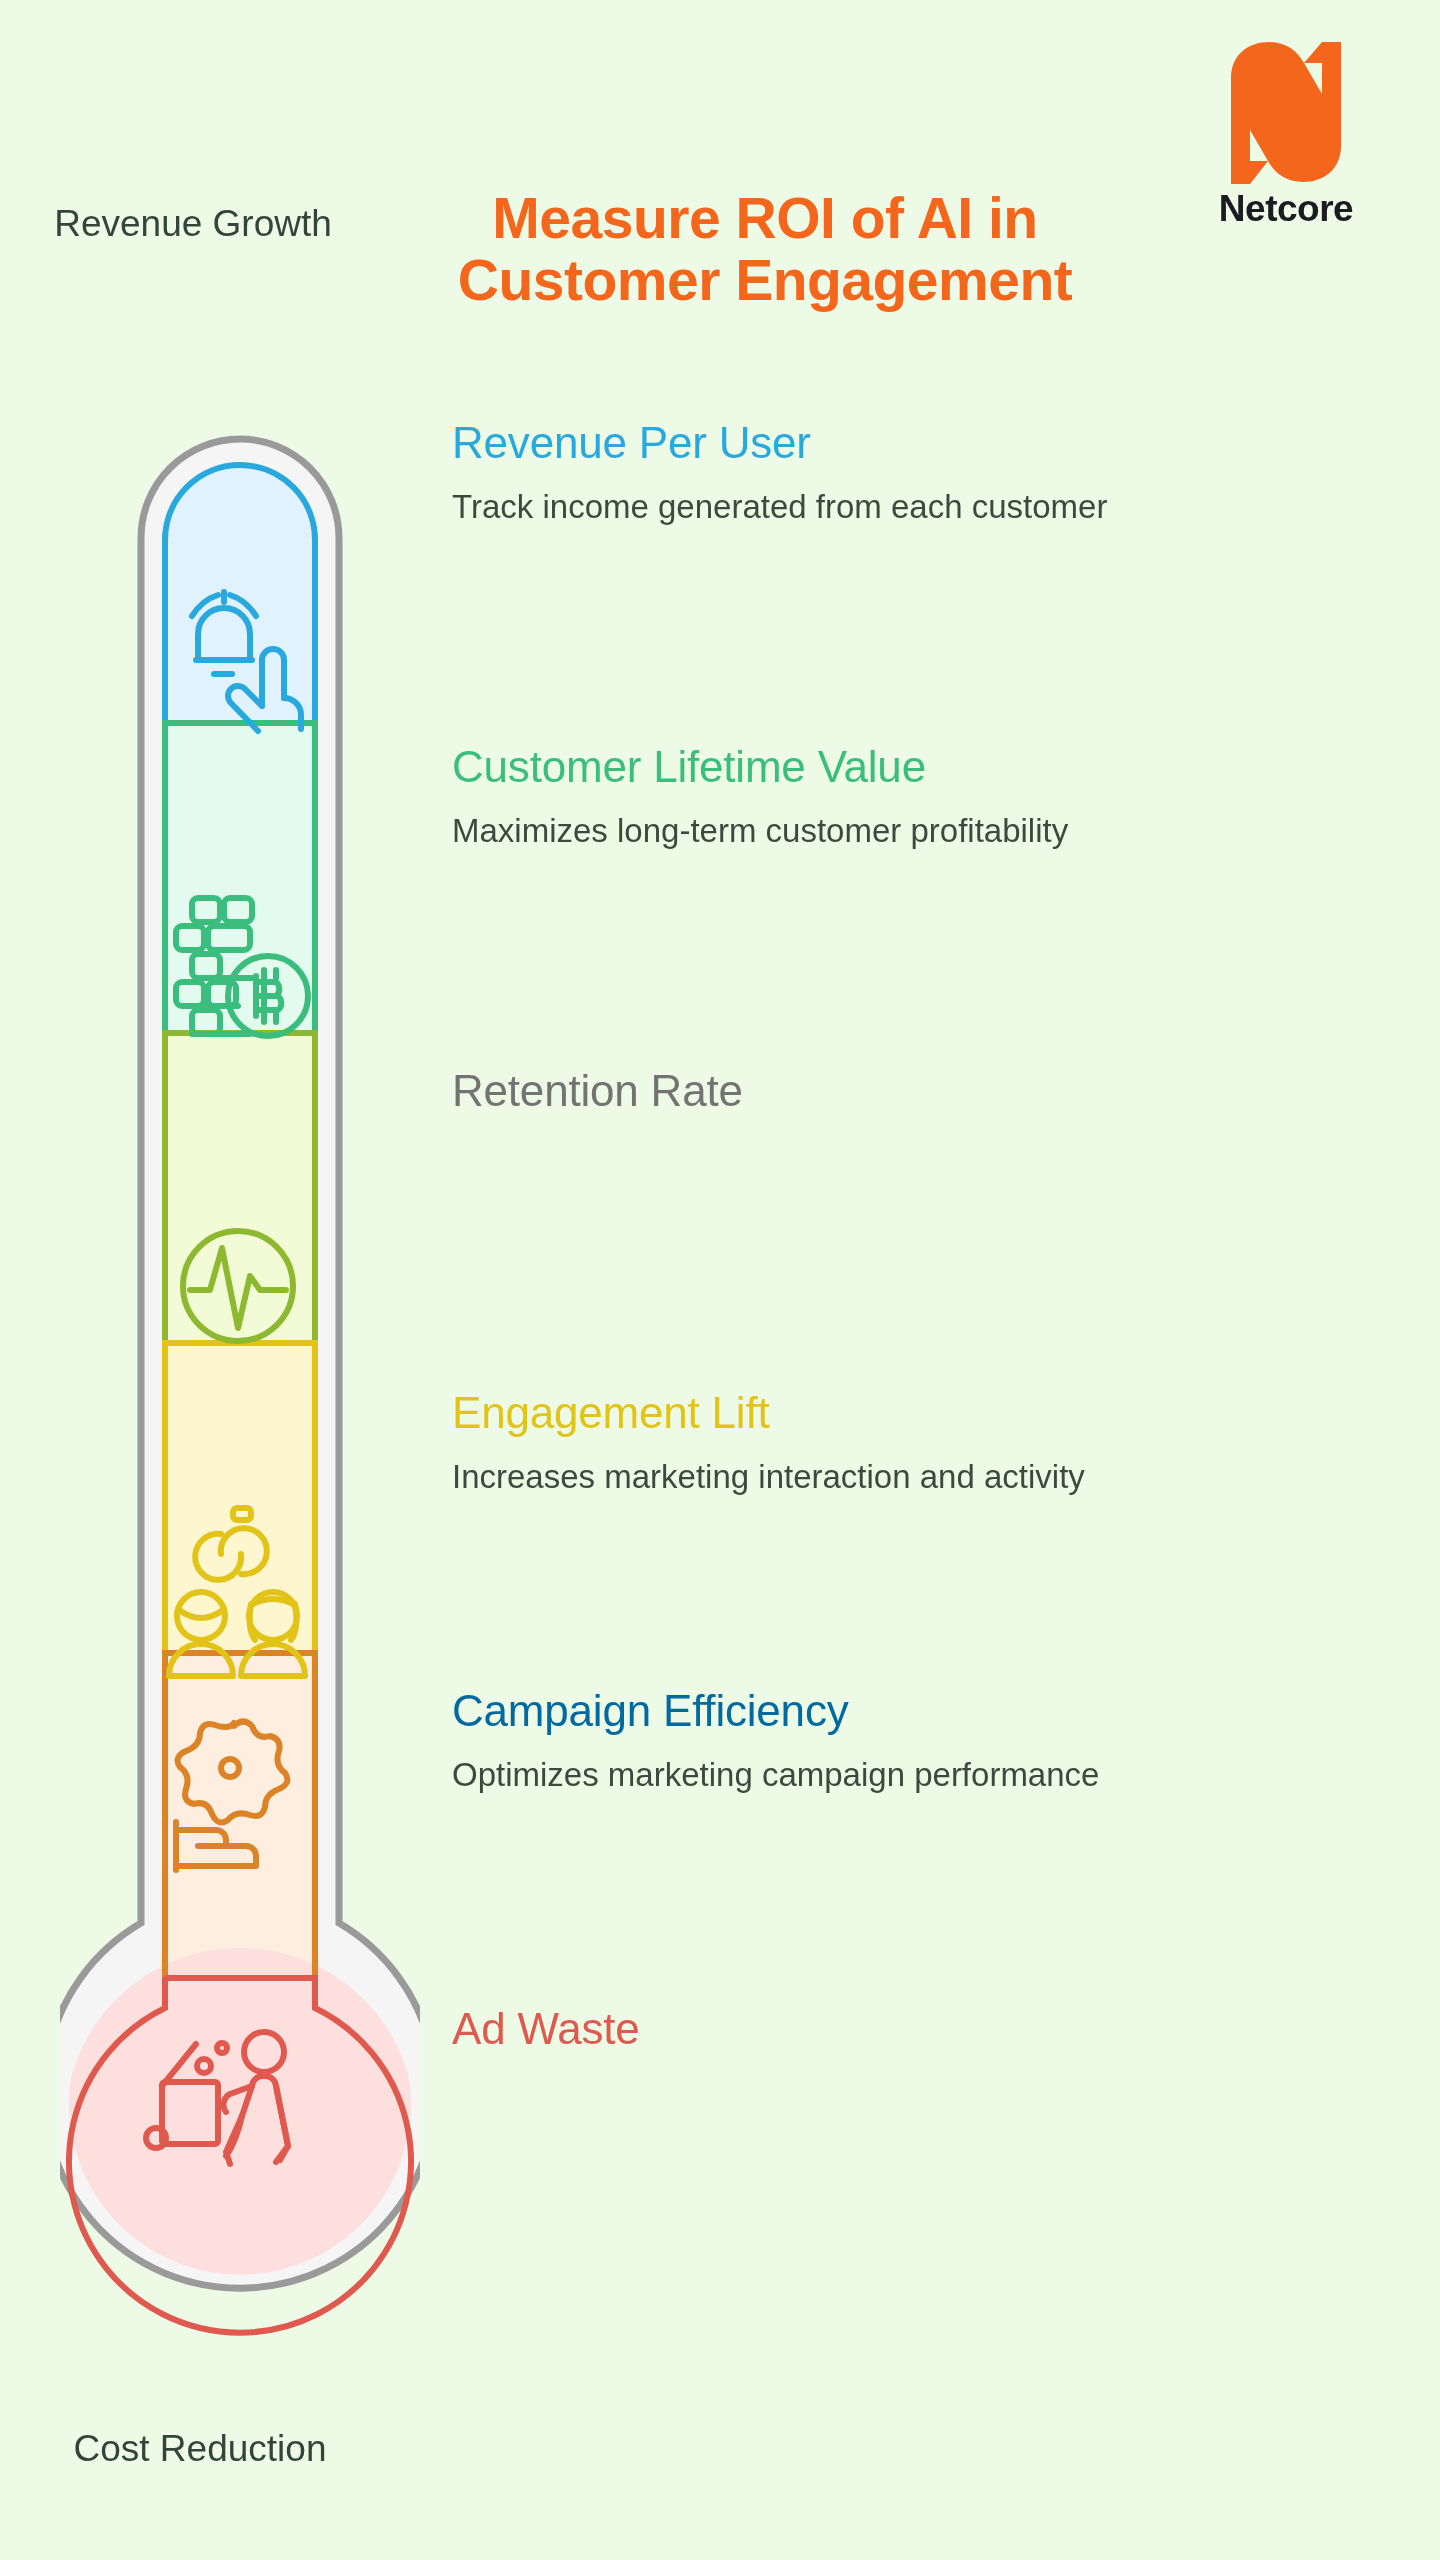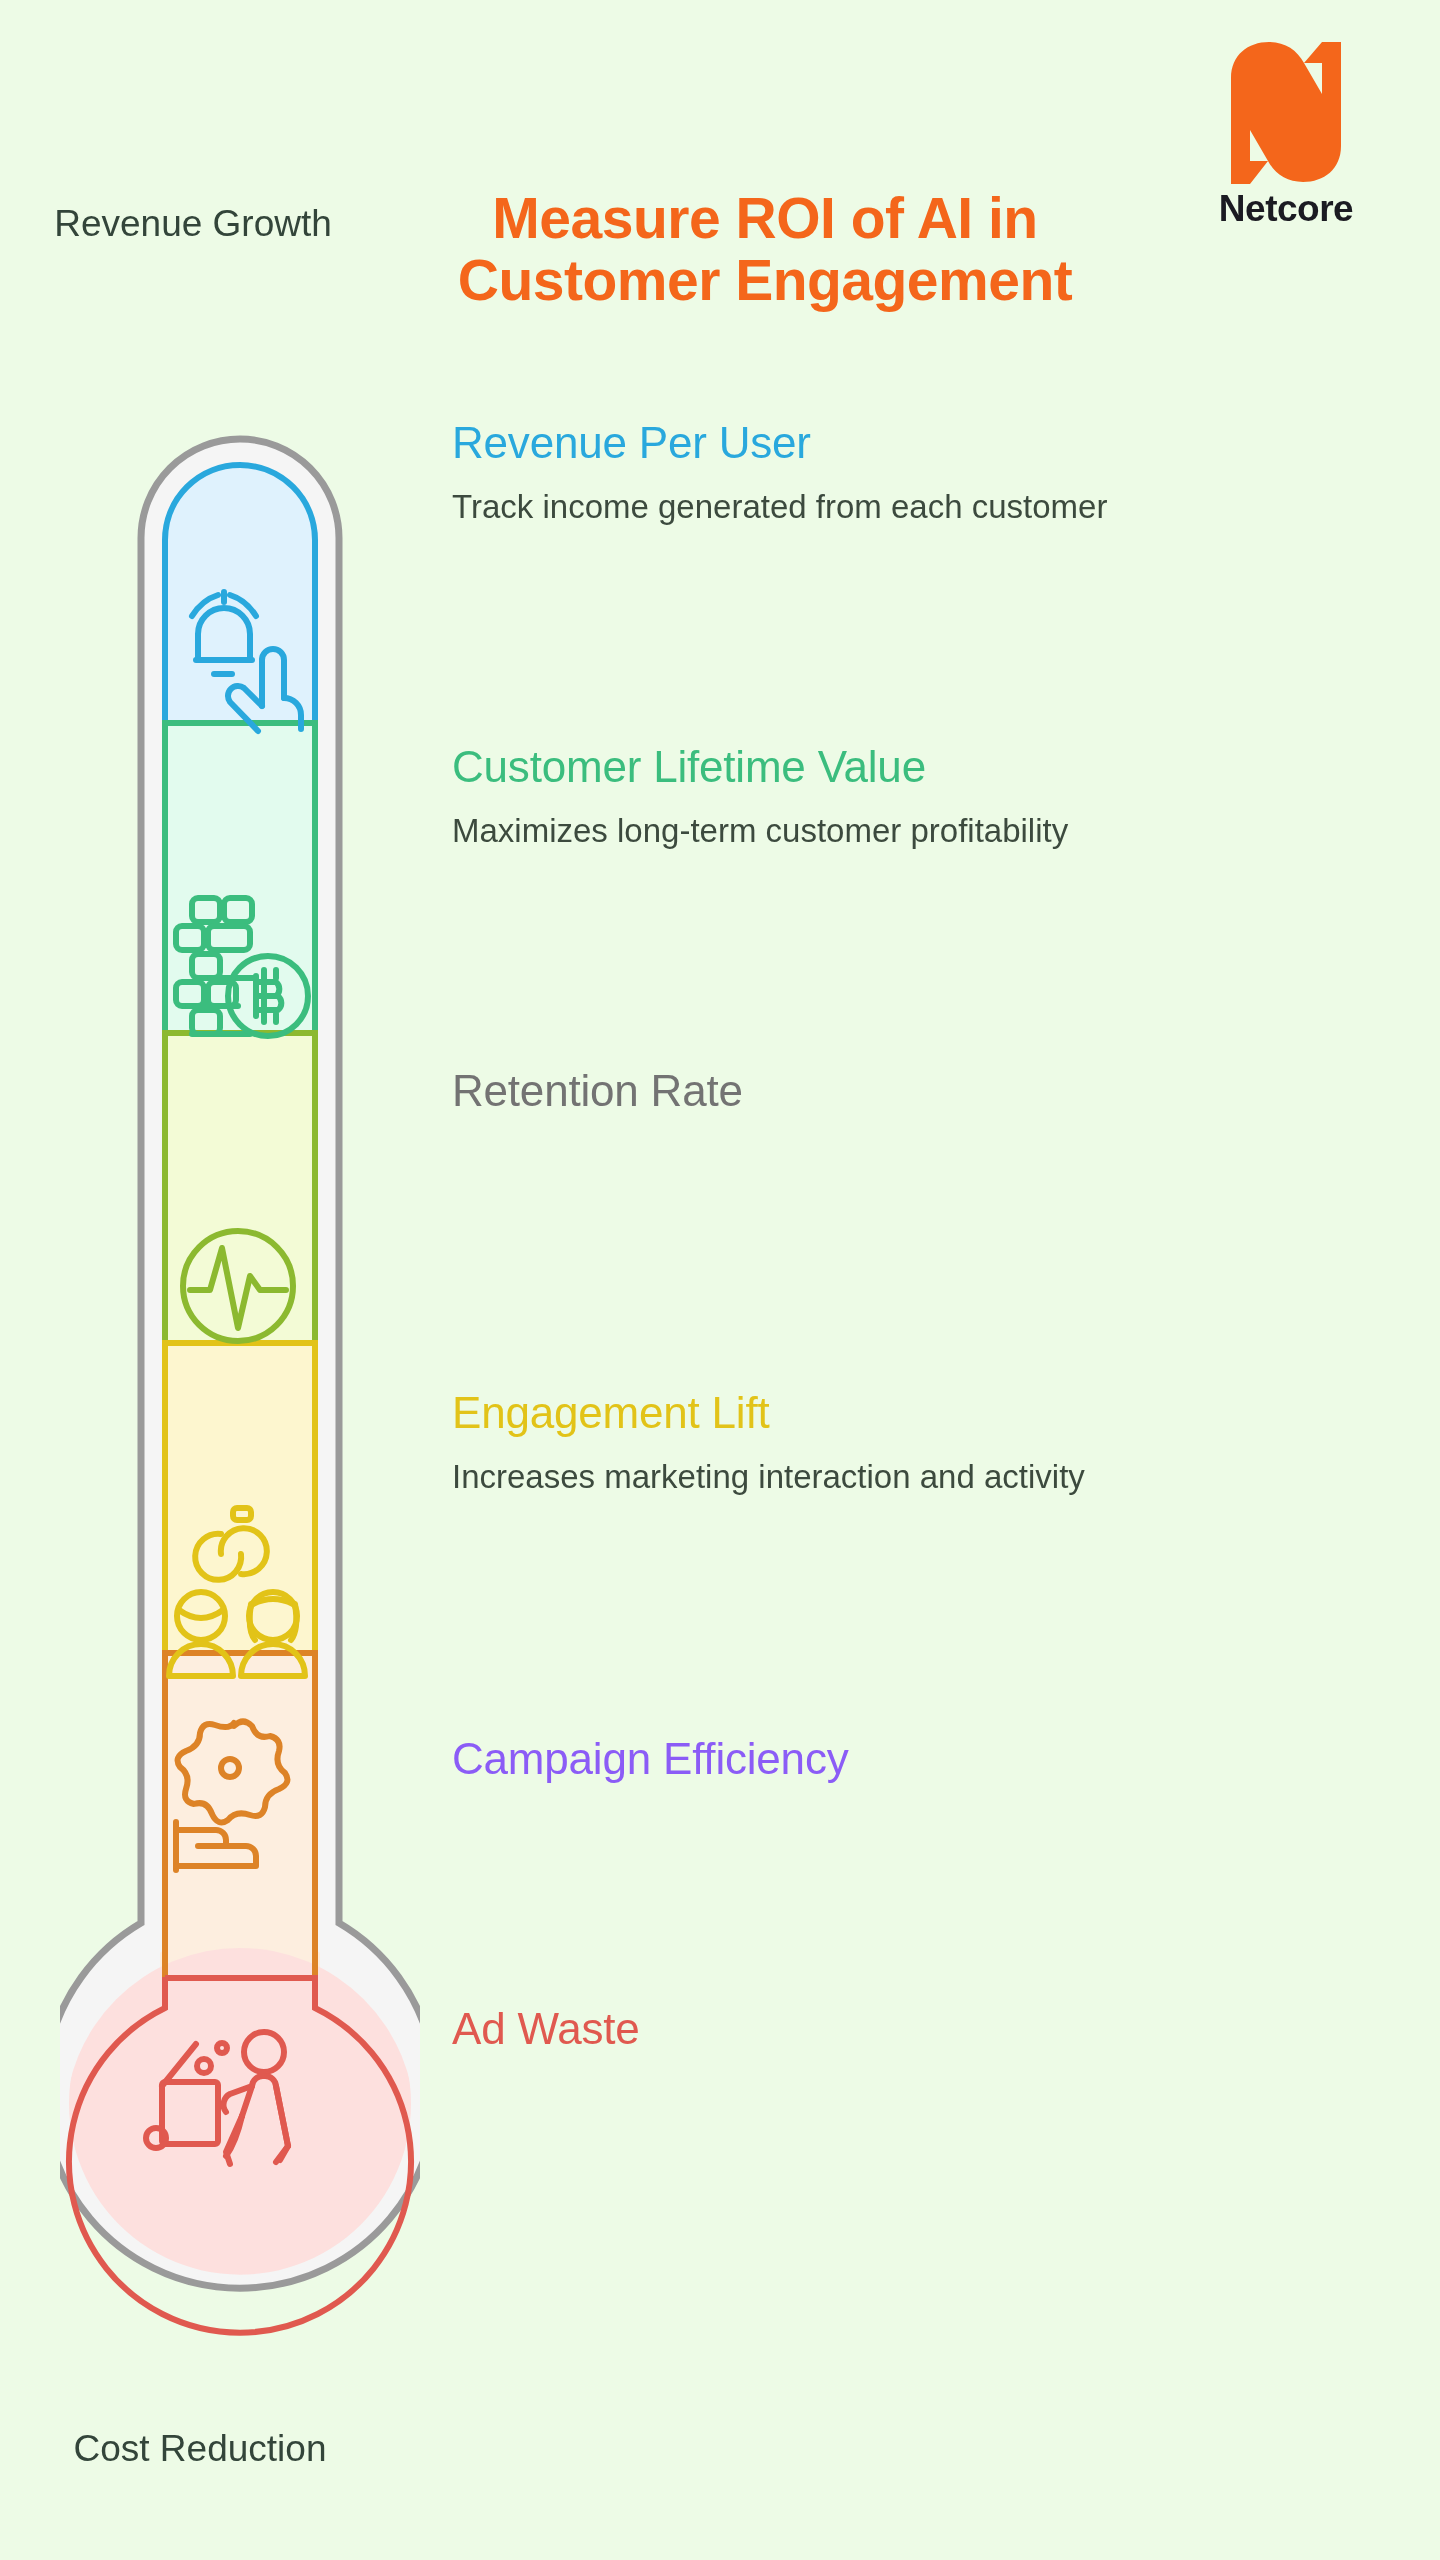--- a/index.html
+++ b/index.html
@@ -270,20 +270,21 @@
   <div class="metric-item" style="top:648px">
     <h2 class="metric-title" style="color: #737373;">Retention Rate</h2>
   </div>
 
   <div class="metric-item" style="top:970px">
     <h2 class="metric-title" style="color: rgb(226, 195, 24);">Engagement Lift</h2>
     <p class="metric-desc">Increases marketing interaction and activity</p>
   </div>
 
   <div class="metric-item" style="top:1268px">
-    <h2 class="metric-title" style="color: #8b5cf6; margin-top: 48px;">Campaign Efficiency</h2>
+    <h2 class="metric-title" style="color: #0369a1;">Campaign Efficiency</h2>
+    <p class="metric-desc">Optimizes marketing campaign performance</p>
   </div>
 
   <div class="metric-item" style="top:1578px">
     <h2 class="metric-title" style="color: rgb(224, 89, 79); margin-top: 8px;">Ad Waste</h2>
   </div>
 
 </div>
 
 </body></html>

